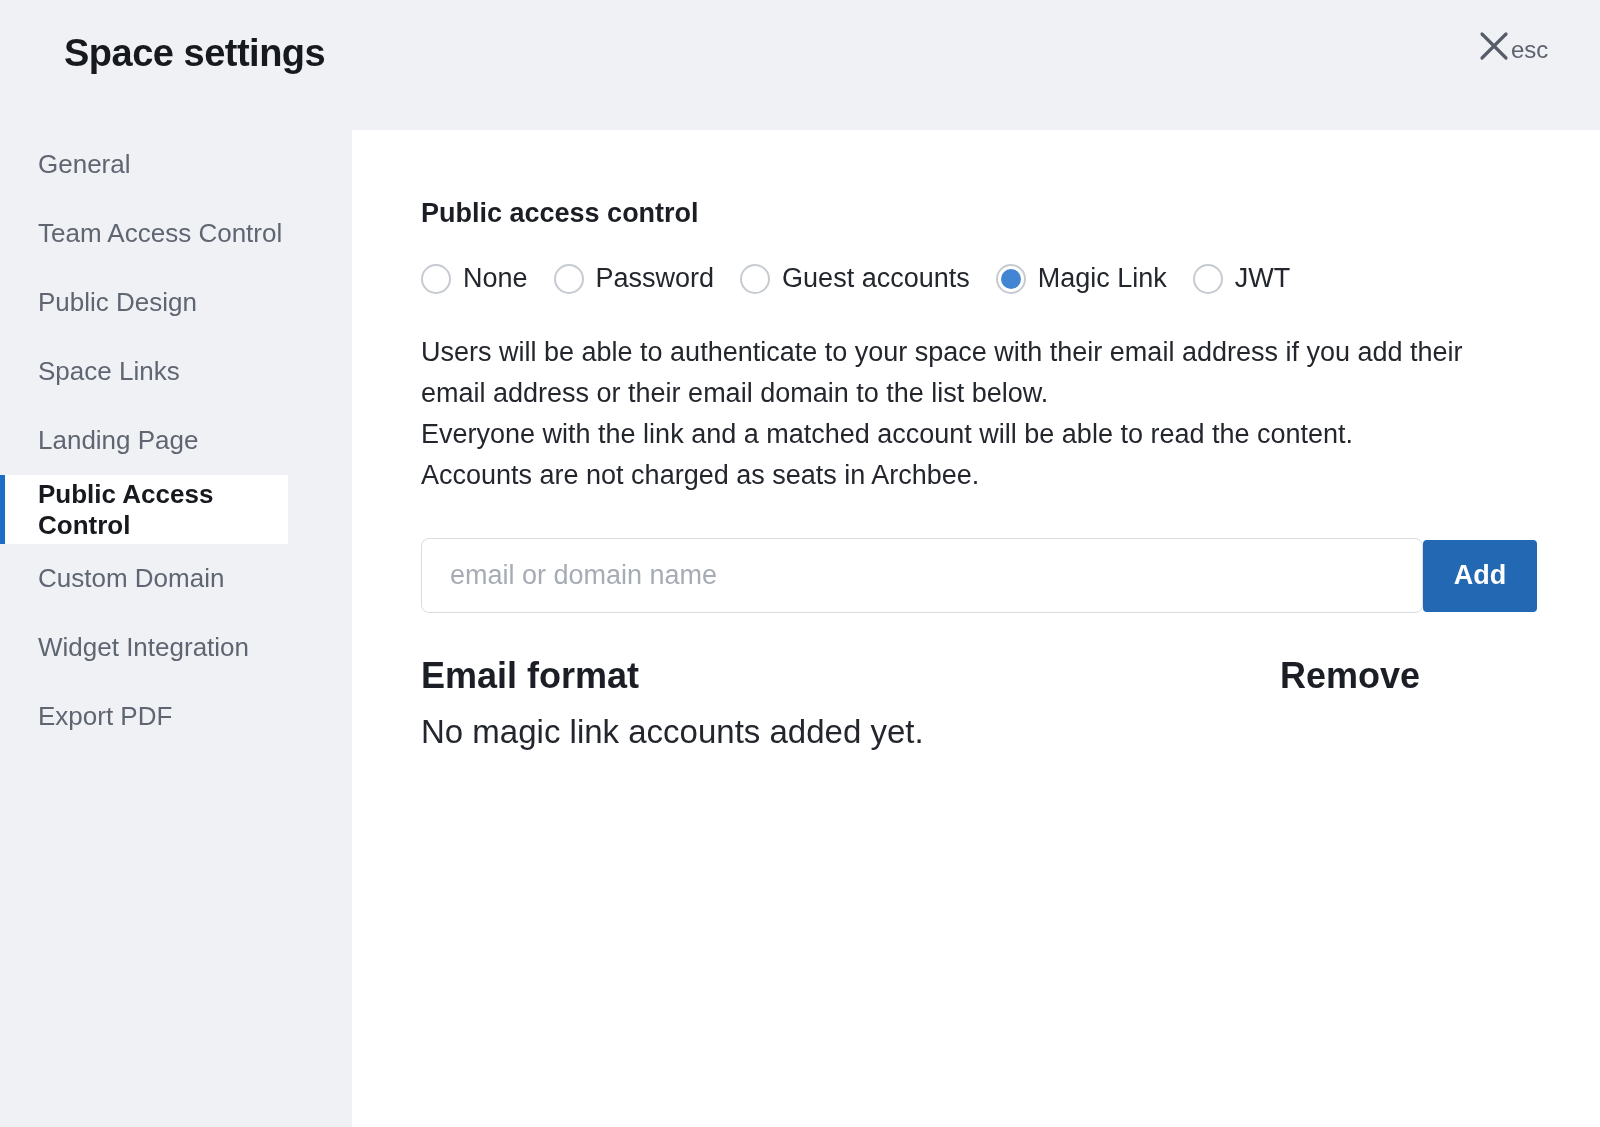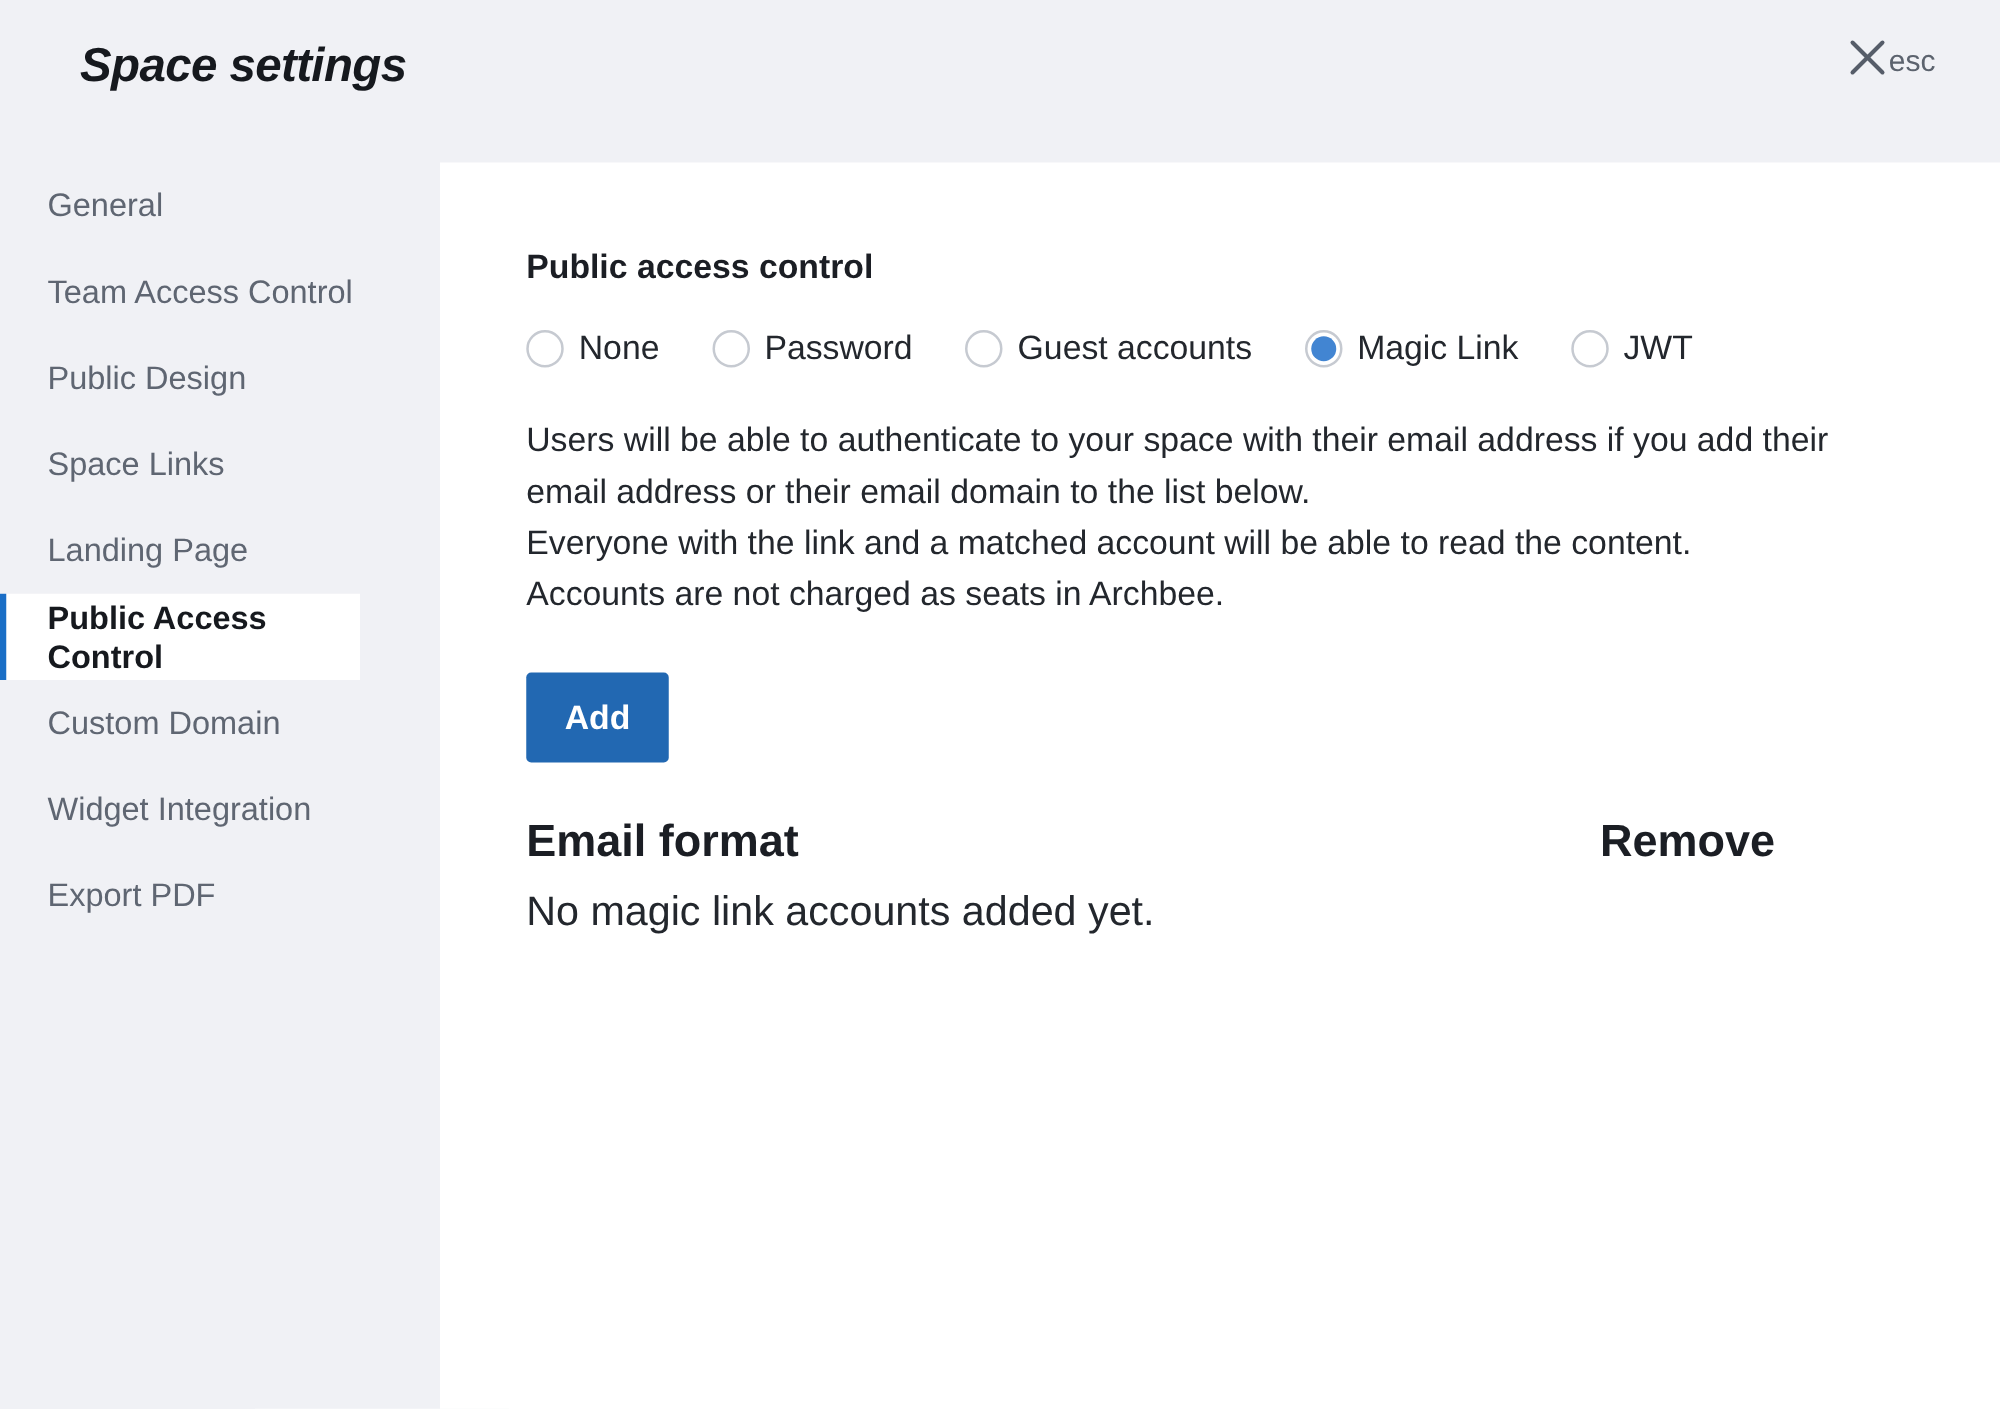--- a/index.html
+++ b/index.html
@@ -10,21 +10,20 @@
     color: #23272d;
     position: relative;
     overflow: hidden;
   }
 
   
   .modal-title {
     position: absolute; left: 64px; top: 32px;
     font-size: 38px; font-weight: 700; color: #16191e;
     letter-spacing: -0.5px;
-    font-style: italic;
   }
   .close-area {
     position: absolute; left: 1477px; top: 28px; width: 72px;
     display: flex; flex-direction: row; align-items: center;
     cursor: pointer;
   }
   .close-x { width: 34px; height: 34px; display: block; }
   .esc-label { margin-top: 8px; font-size: 24px; color: #5c636e; }
 
   
@@ -53,21 +52,21 @@
     background: #ffffff;
     box-sizing: border-box;
     padding: 68px 0 0 69px;
   }
   .section-heading {
     margin: 0 0 34px 0;
     font-size: 27px; font-weight: 700; color: #1b1e24;
   }
 
   .radio-row {
-    display: flex; align-items: center; gap: 42px;
+    display: flex; align-items: center; gap: 26px;
     margin-bottom: 38px;
   }
   .radio-option {
     display: flex; align-items: center; gap: 12px;
     font-size: 27px; color: #23272d; cursor: pointer;
   }
   .radio-circle {
     width: 26px; height: 26px; flex: none;
     border: 2px solid #c6cad1; border-radius: 50%;
     background: #fff; position: relative; box-sizing: content-box;
@@ -167,20 +166,21 @@
     </div>
   </div>
 
   <div class="description">
     <div>Users will be able to authenticate to your space with their email address if you add their email address or their email domain to the list below.</div>
     <div>Everyone with the link and a matched account will be able to read the content.</div>
     <div>Accounts are not charged as seats in Archbee.</div>
   </div>
 
   <div class="add-row">
+    <input class="add-input" type="text" placeholder="email or domain name" style="">
     <button class="add-button">Add</button>
   </div>
 
   <div class="table-header">
     <span class="format-col">Email format</span>
     <span class="remove-col">Remove</span>
   </div>
 
   <div class="empty-message">No magic link accounts added yet.</div>
 

